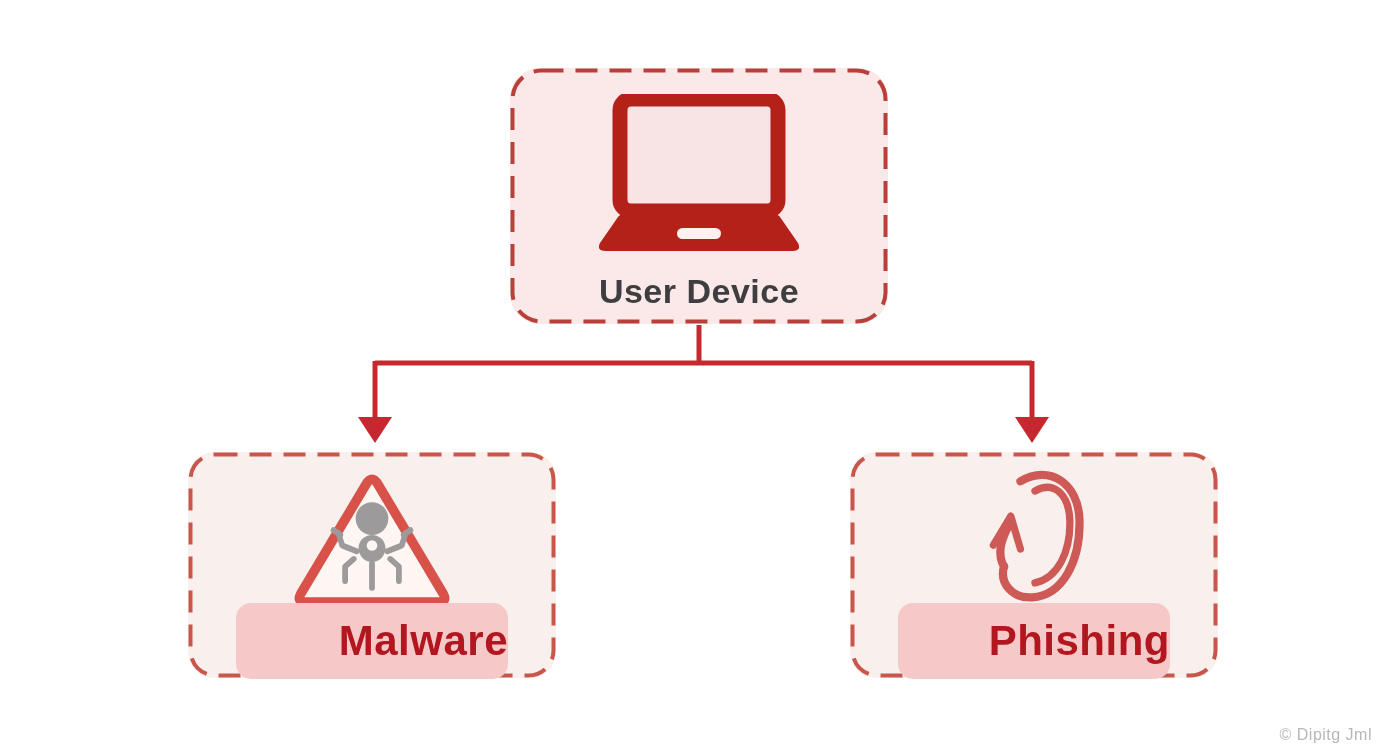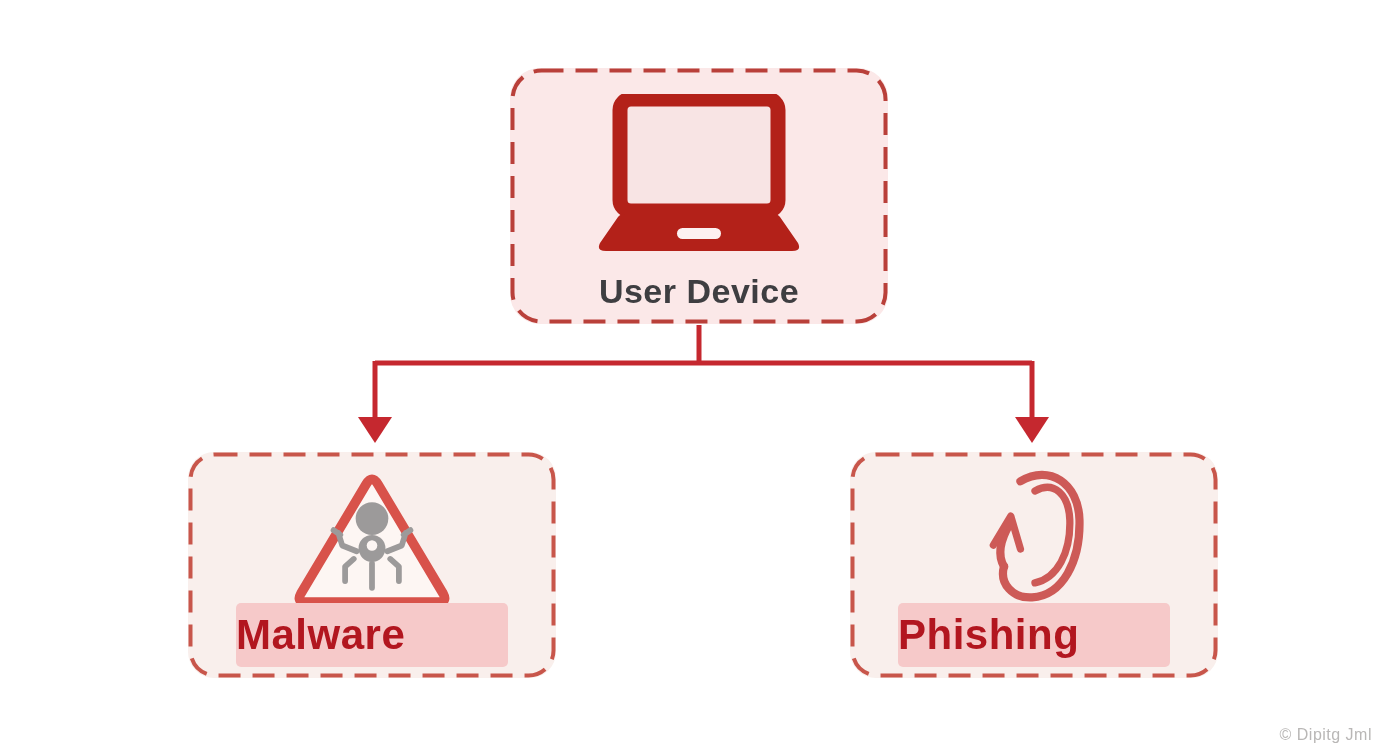--- a/index.html
+++ b/index.html
@@ -37,23 +37,23 @@
     color: #3e3e41;
   }
 
   .icon-wrap { position: absolute; left: 0; right: 0; display: flex; justify-content: center; }
   .laptop-wrap   { top: 26px; }
   .triangle-wrap { top: 8px; }
   .hook-wrap     { top: 8px; }
 
   .pill {
     position: absolute; left: 48px; top: 151px;
-    width: 272px; height: 64px;
-    background: #f6c9c9; border-radius: 5px;
-    display: flex; align-items: center; justify-content: flex-start;
+    width: 272px; height: 76px;
+    background: #f6c9c9; border-radius: 15px;
+    display: flex; align-items: center; justify-content: flex-end;
   }
   .pill-label {
     font-size: 42px; font-weight: 700; color: #b2161f;
     letter-spacing: 0.5px;
   }
 
   
   .connector-svg { position: absolute; left: 0; top: 0; pointer-events: none; }
 
   

